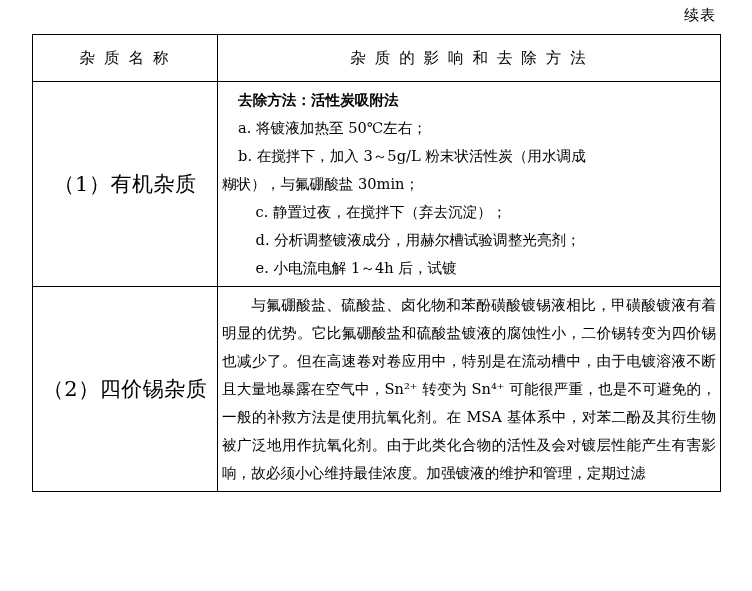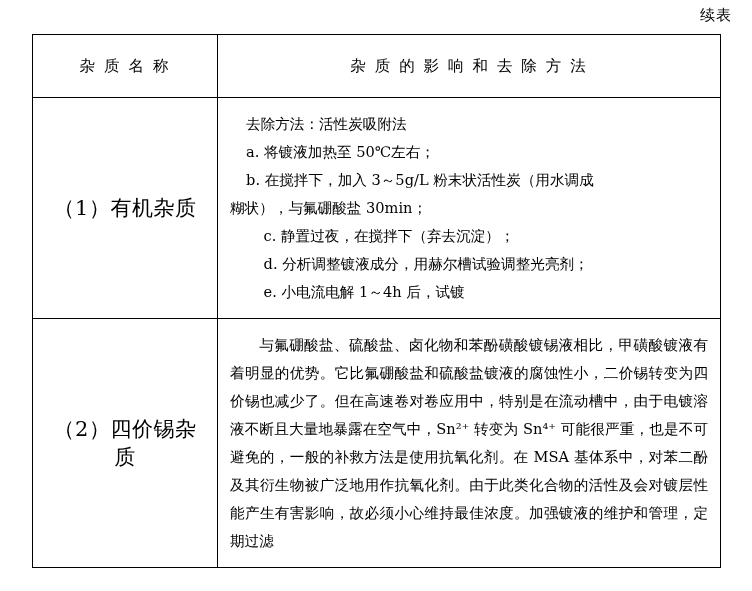--- a/index.html
+++ b/index.html
@@ -17,37 +17,37 @@
   }
   .page {
     position: relative;
     width: 752px;
     height: 591px;
     box-sizing: border-box;
   }
   .continued {
     position: absolute;
     top: 6px;
-    right: 20px;
+    right: 36px;
     font-size: 15px;
     letter-spacing: 1px;
     font-family: "DejaVu Serif", "Liberation Serif", serif;
   }
   table.doc-table {
     position: absolute;
     top: 34px;
     left: 32px;
     width: 688px;
     border-collapse: collapse;
     table-layout: fixed;
   }
   table.doc-table td, table.doc-table th {
     border: 1px solid #000000;
     vertical-align: middle;
-    padding: 12px;
+    padding: 4px;
   }
   .hdr {
     text-align: center;
     font-size: 15.5px;
     letter-spacing: 2px;
     height: 38px;
     font-weight: normal;
   }
   .col-left { width: 185px; }
   .col-right { width: 503px; }
@@ -63,21 +63,21 @@
     line-height: 1.92;
     padding: 12px 18px 14px 18px;
     text-align: justify;
     text-justify: inter-ideograph;
   }
   .cellbody .line {
     white-space: nowrap;
   }
   .cellbody .line.indent1 { padding-left: 1.1em; }
   .cellbody .line.indent2 { padding-left: 2.3em; }
-  .bold { font-weight: normal; }
+  .bold { font-weight: bold; }
   .para {
     text-indent: 2em;
     text-align: justify;
     text-justify: inter-ideograph;
   }
 </style>
 </head>
 <body>
 
 <div class="page">

